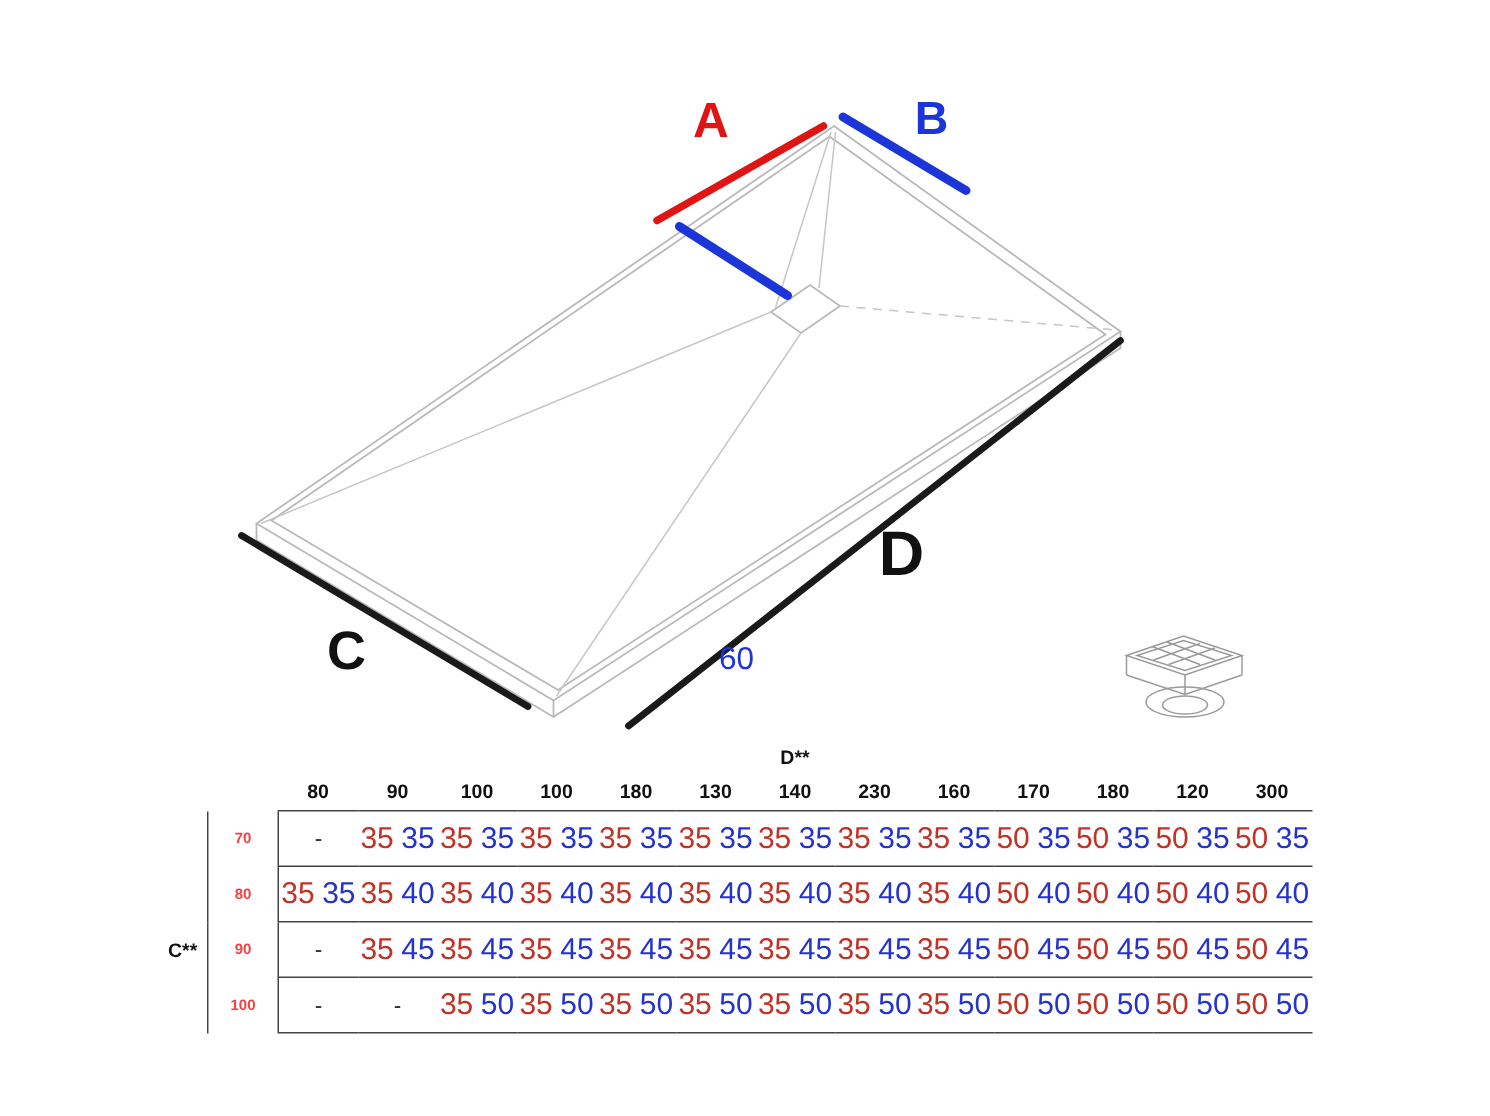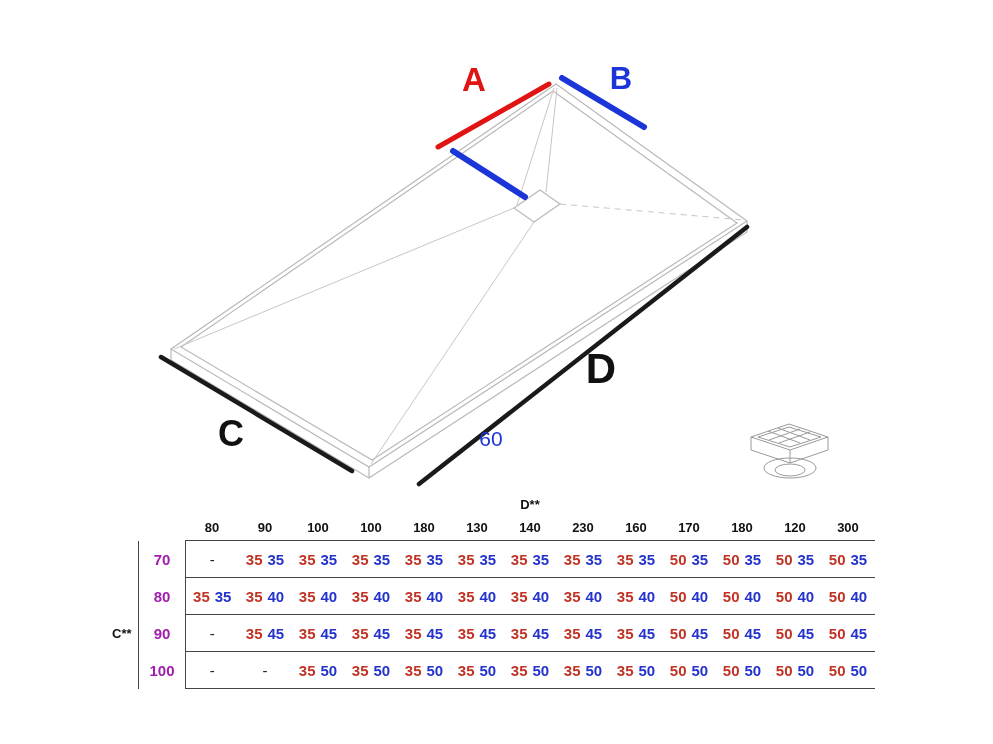--- a/index.html
+++ b/index.html
@@ -25,23 +25,23 @@
   .lbl-60 { fill:var(--blue); font-size:21px; font-weight:normal; }
 
   .drain-icon-line { stroke:#9a9a9a; stroke-width:1; fill:none; }
 
   .size-table { position:absolute; left:138px; top:494px; border-collapse:collapse; }
   .size-table th, .size-table td { padding:0; text-align:center; vertical-align:middle; }
   th.corner { width:47px; border:none; }
   th.daxis  { height:20px; font-size:13px; font-weight:bold; color:#111; }
   th.col-h  { width:53px; height:26px; font-size:13px; font-weight:bold; color:#111;
               border-bottom:1px solid #444; }
-  th.row-h  { font-size:15px; font-weight:bold; color:#a21caf;
+  th.row-h  { font-size:10px; font-weight:bold; color:#ef4444;
               border-left:1px solid #444; border-right:1px solid #444; }
-  td.cell   { height:36px; font-size:15px; font-weight:bold; border-bottom:1px solid #444;
+  td.cell   { height:36px; font-size:20px; font-weight:normal; border-bottom:1px solid #444;
               white-space:nowrap; }
   td.cell.dash { color:#222; font-weight:normal; font-size:15px; }
   .num-a { color:var(--table-red); margin-right:5px; }
   .num-b { color:var(--table-blue); }
   .c-axis { position:absolute; left:112px; top:626px; font-size:13px; font-weight:bold; color:#111; }
 </style>
 </head>
 <body>
 
 <div class="stage">

